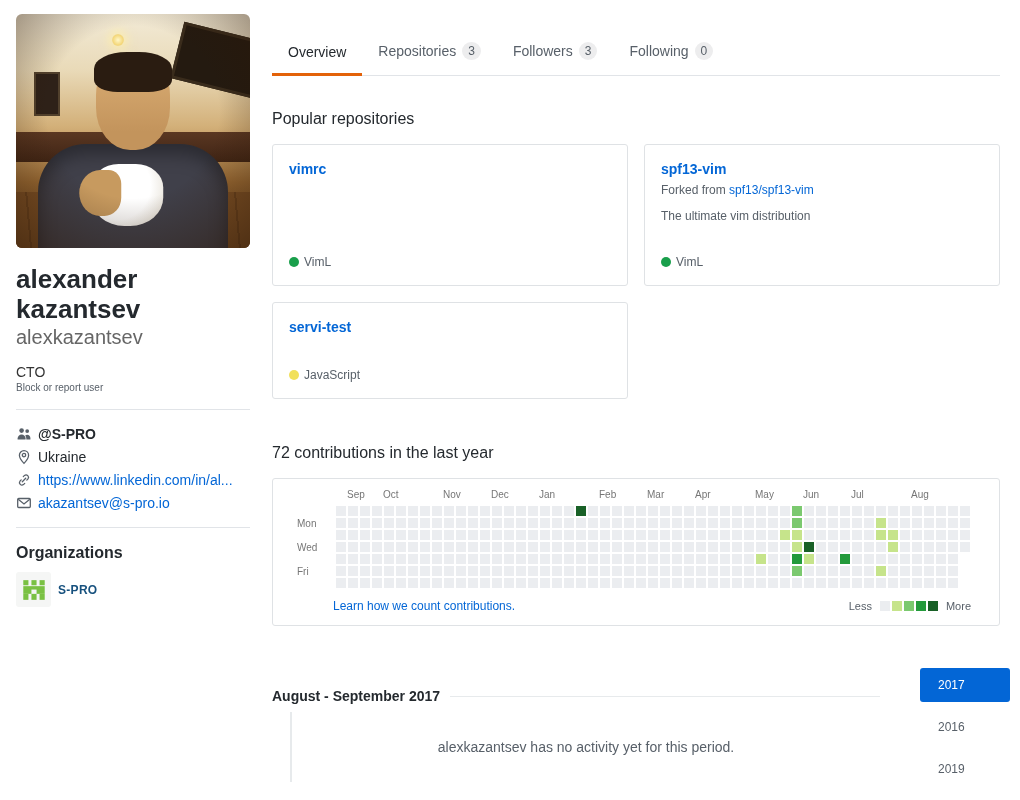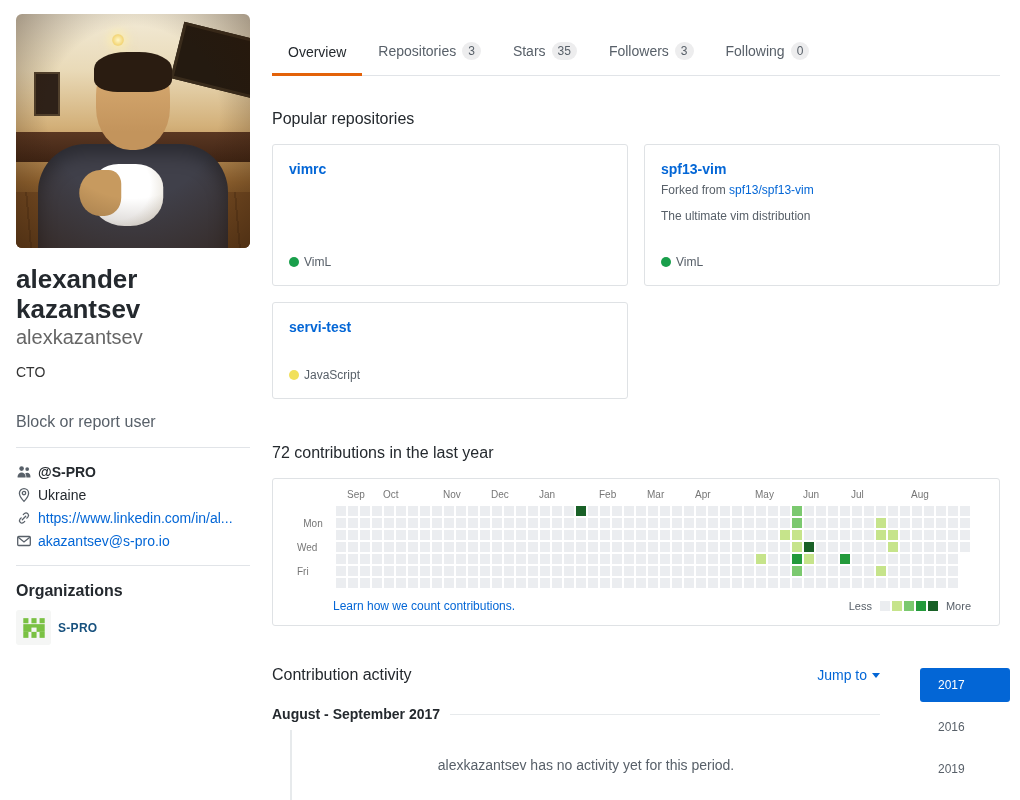--- a/index.html
+++ b/index.html
@@ -31,21 +31,21 @@
             background:#2a1c11; border-radius:42% 42% 30% 30%; z-index:6; }
   .avatar .mug { position:absolute; left:50%; top:150px; transform:translateX(-58%); width:72px; height:62px;
             background:radial-gradient(circle at 35% 35%, #ffffff 55%, #ddd6c8 100%); border-radius:38% 38% 46% 46%; z-index:7; }
   .avatar .hand { position:absolute; left:50%; top:156px; transform:translateX(-128%); width:42px; height:46px;
             background:#c79a5f; border-radius:50% 30% 40% 50%; z-index:8; }
   .p-name { margin-top:16px; font-size:26px; font-weight:bold; line-height:30px; }
   .p-login { font-size:20px; font-weight:300; color:#666; line-height:26px; }
   .p-bio { margin-top:14px; font-size:14px; color:#333; }
   .follow-btn { margin-top:14px; width:100%; height:33px; font-size:14px; font-weight:bold; color:#24292e;
             background:linear-gradient(180deg,#eff3f6,#e6ebf1); border:1px solid rgba(27,31,35,.25); border-radius:4px; cursor:pointer; }
-  .block-link { display:block; margin-top:33px; font-size:16px; color:#586069; text-decoration:none; }
+  .block-link { display:block; margin-top:2px; font-size:10px; color:#586069; text-decoration:none; }
   .p-divider { border:none; border-top:1px solid #e1e4e8; margin:16px 0; }
   .vcard-item { display:flex; align-items:center; margin:7px 0; font-size:14px; }
   .vcard-item .ic { width:22px; flex:none; display:flex; align-items:center; }
   .vcard-org { font-weight:bold; }
   .vcard-link { color:#0366d6; text-decoration:none; white-space:nowrap; }
   .orgs-title { font-size:16px; font-weight:bold; margin-bottom:10px; }
   .org-row { display:flex; align-items:center; }
   .org-avatar { width:35px; height:35px; border-radius:3px; background:#f5f6f5; display:flex; align-items:center; justify-content:center; }
   .org-label { margin-left:7px; font-size:12px; font-weight:bold; color:#17517e; letter-spacing:.3px; text-decoration:none; }
 
@@ -207,24 +207,20 @@
 
     <nav class="tabs">
       <a href="#" class="tab active">
         <span>Overview</span>
       </a>
       <a href="#" class="tab">
         <span>Repositories</span>
         <span class="count">3</span>
       </a>
       <a href="#" class="tab">
-        <span>Stars</span>
-        <span class="count">35</span>
-      </a>
-      <a href="#" class="tab">
         <span>Followers</span>
         <span class="count">3</span>
       </a>
       <a href="#" class="tab">
         <span>Following</span>
         <span class="count">0</span>
       </a>
     </nav>
 
     <div class="popular">
@@ -272,21 +268,21 @@
             <span class="cmonth" style="left: 108px;">Nov</span>
             <span class="cmonth" style="left: 156px;">Dec</span>
             <span class="cmonth" style="left: 204px;">Jan</span>
             <span class="cmonth" style="left: 264px;">Feb</span>
             <span class="cmonth" style="left: 312px;">Mar</span>
             <span class="cmonth" style="left: 360px;">Apr</span>
             <span class="cmonth" style="left: 420px;">May</span>
             <span class="cmonth" style="left: 468px;">Jun</span>
             <span class="cmonth" style="left: 516px;">Jul</span>
             <span class="cmonth" style="left: 576px;">Aug</span>
-            <span class="cday" style="top: 29px; text-align: center;">Mon</span>
+            <span class="cday" style="top: 29px;">Mon</span>
             <span class="cday" style="top: 53px;">Wed</span>
             <span class="cday" style="top: 77px;">Fri</span>
             <div class="cweeks">
               <div class="cweek">
                 <div class="ccell" style="background-color: rgb(235, 237, 240);"></div>
                 <div class="ccell" style="background-color: rgb(235, 237, 240);"></div>
                 <div class="ccell" style="background-color: rgb(235, 237, 240);"></div>
                 <div class="ccell" style="background-color: rgb(235, 237, 240);"></div>
                 <div class="ccell" style="background-color: rgb(235, 237, 240);"></div>
                 <div class="ccell" style="background-color: rgb(235, 237, 240);"></div>
@@ -771,27 +767,20 @@
                 <span class="ccell" style="background-color: rgb(25, 97, 39);"></span>
               </span>
             <span class="lbl">More</span>
           </div>
         </div>
       </div>
     </div>
 
     <div class="activity">
       <div class="timeline">
-        <div class="timeline-head">
-          <h2 class="section-title">Contribution activity</h2>
-          <a href="#" class="jump-to">
-            <span>Jump to</span>
-            <span class="caret"></span>
-          </a>
-        </div>
 
         <div class="period">
           <div class="period-head">
             <span class="period-title">August - September 2017</span>
             <span class="period-line"></span>
           </div>
           <div class="period-body">alexkazantsev has no activity yet for this period.</div>
         </div>
 
       </div>

